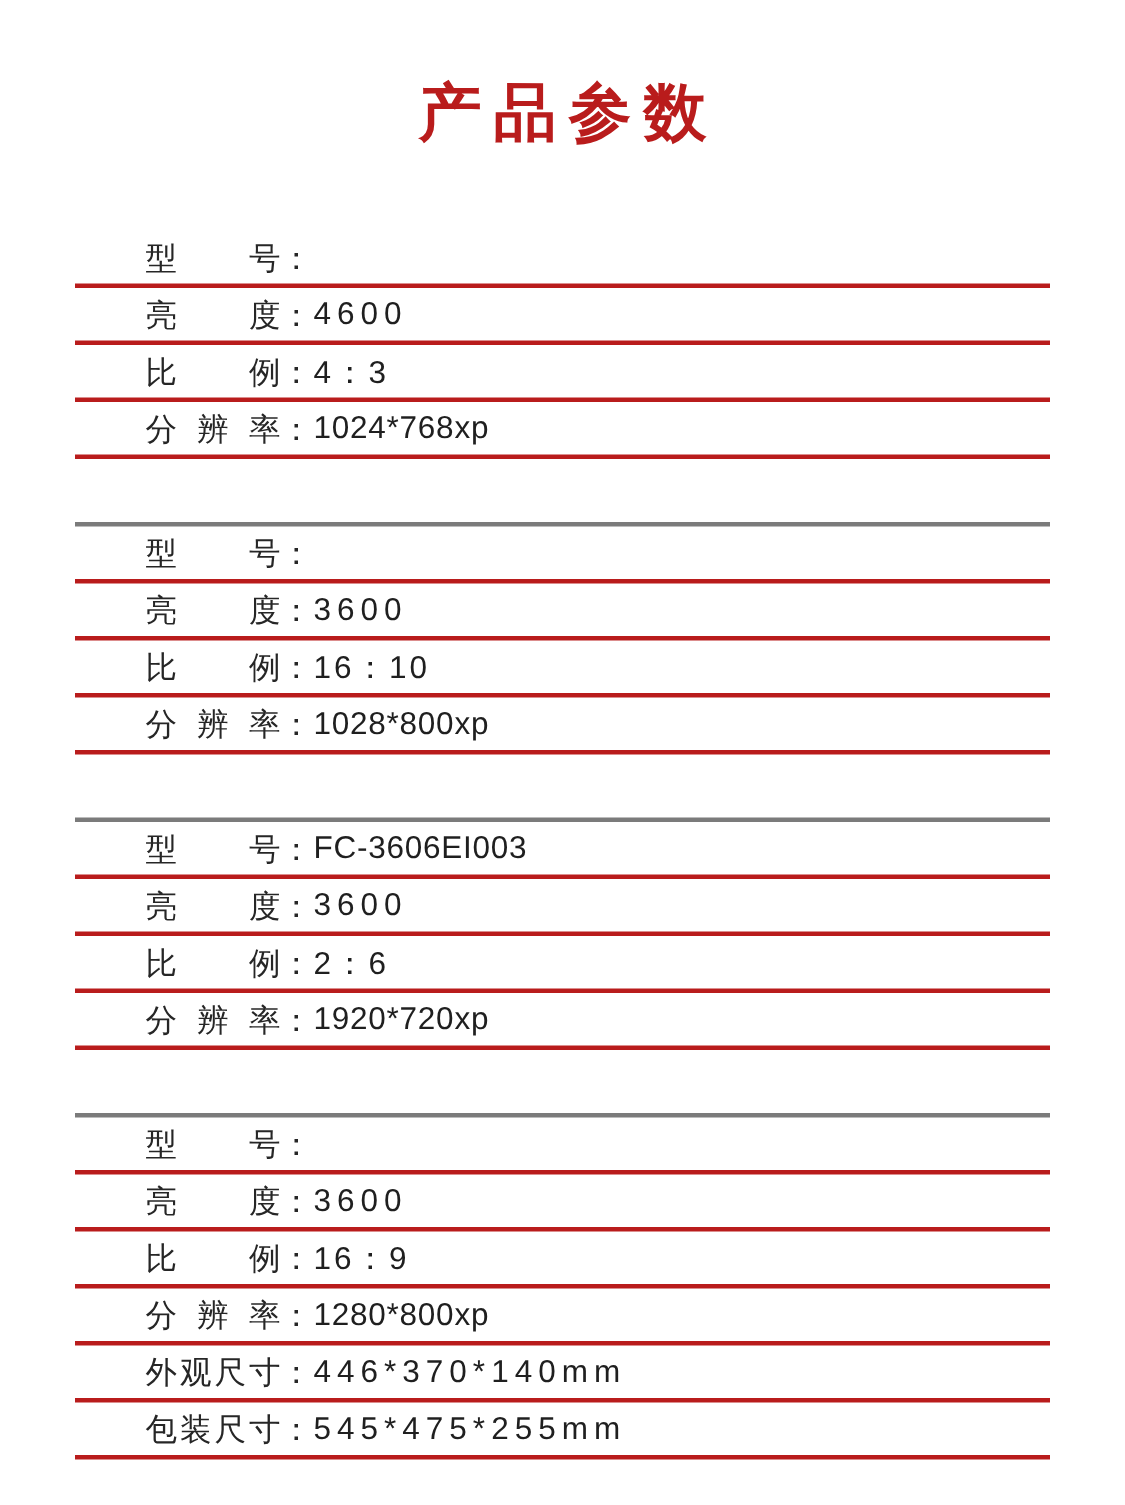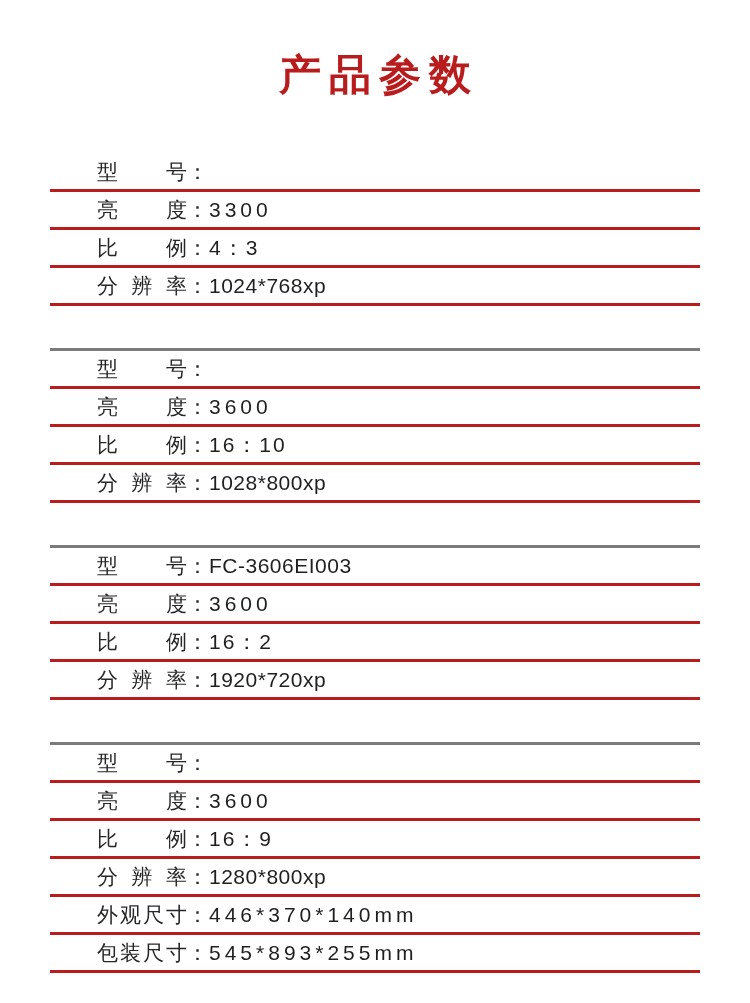--- a/index.html
+++ b/index.html
@@ -71,21 +71,21 @@
 <div class="specs">
 
   <div class="section">
     <div class="row">
       <span class="label">型号</span>
         <span class="colon">：</span>
     </div>
     <div class="row">
       <span class="label">亮度</span>
         <span class="colon">：</span>
-        <span class="value wide">3300</span>
+        <span class="value wide">4600</span>
     </div>
     <div class="row">
       <span class="label">比例</span>
         <span class="colon">：</span>
         <span class="value mid">4：3</span>
     </div>
     <div class="row">
       <span class="label">分辨率</span>
         <span class="colon">：</span>
         <span class="value">1024*768xp</span>
@@ -121,21 +121,21 @@
         <span class="value">FC-3606EI003</span>
     </div>
     <div class="row">
       <span class="label">亮度</span>
         <span class="colon">：</span>
         <span class="value wide">3600</span>
     </div>
     <div class="row">
       <span class="label">比例</span>
         <span class="colon">：</span>
-        <span class="value mid">16：2</span>
+        <span class="value mid">2：6</span>
     </div>
     <div class="row">
       <span class="label">分辨率</span>
         <span class="colon">：</span>
         <span class="value">1920*720xp</span>
     </div>
   </div>
 
   <div class="section bordered-top">
     <div class="row">
@@ -158,17 +158,17 @@
         <span class="value">1280*800xp</span>
     </div>
     <div class="row">
       <span class="label">外观尺寸</span>
         <span class="colon">：</span>
         <span class="value wide">446*370*140mm</span>
     </div>
     <div class="row">
       <span class="label">包装尺寸</span>
         <span class="colon">：</span>
-        <span class="value wide">545*893*255mm</span>
+        <span class="value wide">545*475*255mm</span>
     </div>
   </div>
 
 </div>
 
 </body></html>

